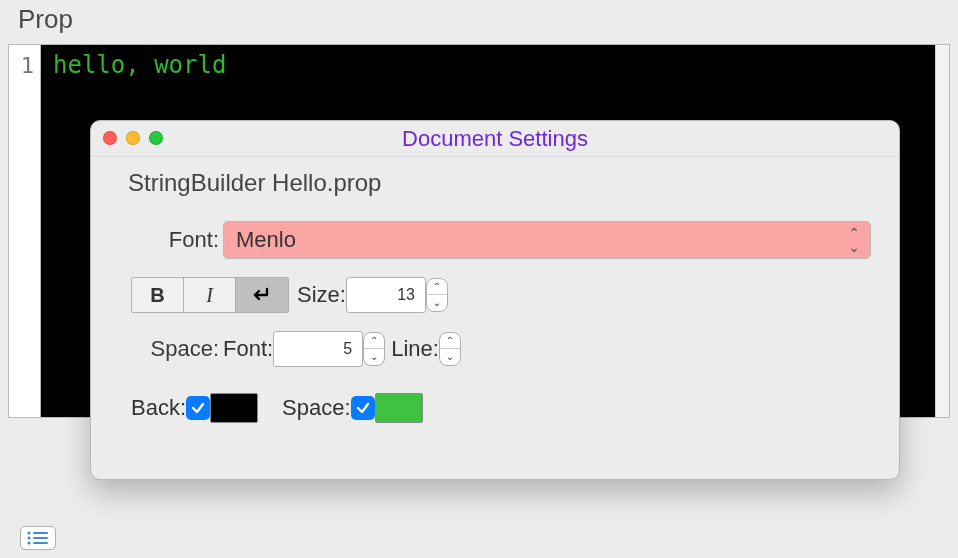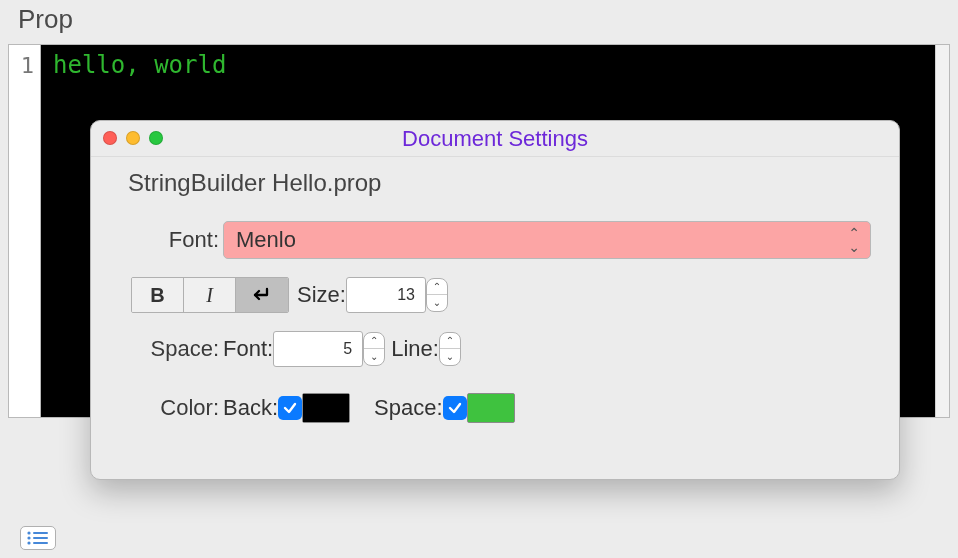--- a/index.html
+++ b/index.html
@@ -287,21 +287,20 @@
           <div>⌄</div>
         </div>
         <div class="mini-label" style="margin-left:6px">Line:</div>
         <div class="stepper">
           <div>⌃</div>
           <div>⌄</div>
         </div>
       </div>
 
       <div class="row" style="margin-top:26px">
-        <div class="label-col">Color:</div>
         <div class="mini-label">Back:</div>
         <div class="check">
           <svg width="16" height="16" viewBox="0 0 16 16">
             <path d="M3 8 L7 12 L13 4" stroke="#fff" stroke-width="2.4" fill="none" stroke-linecap="round" stroke-linejoin="round"></path>
           </svg>
         </div>
         <div class="swatch">
           <div class="swatch-inner" style="background:#000000"></div>
         </div>
         <div style="width:24px"></div>

